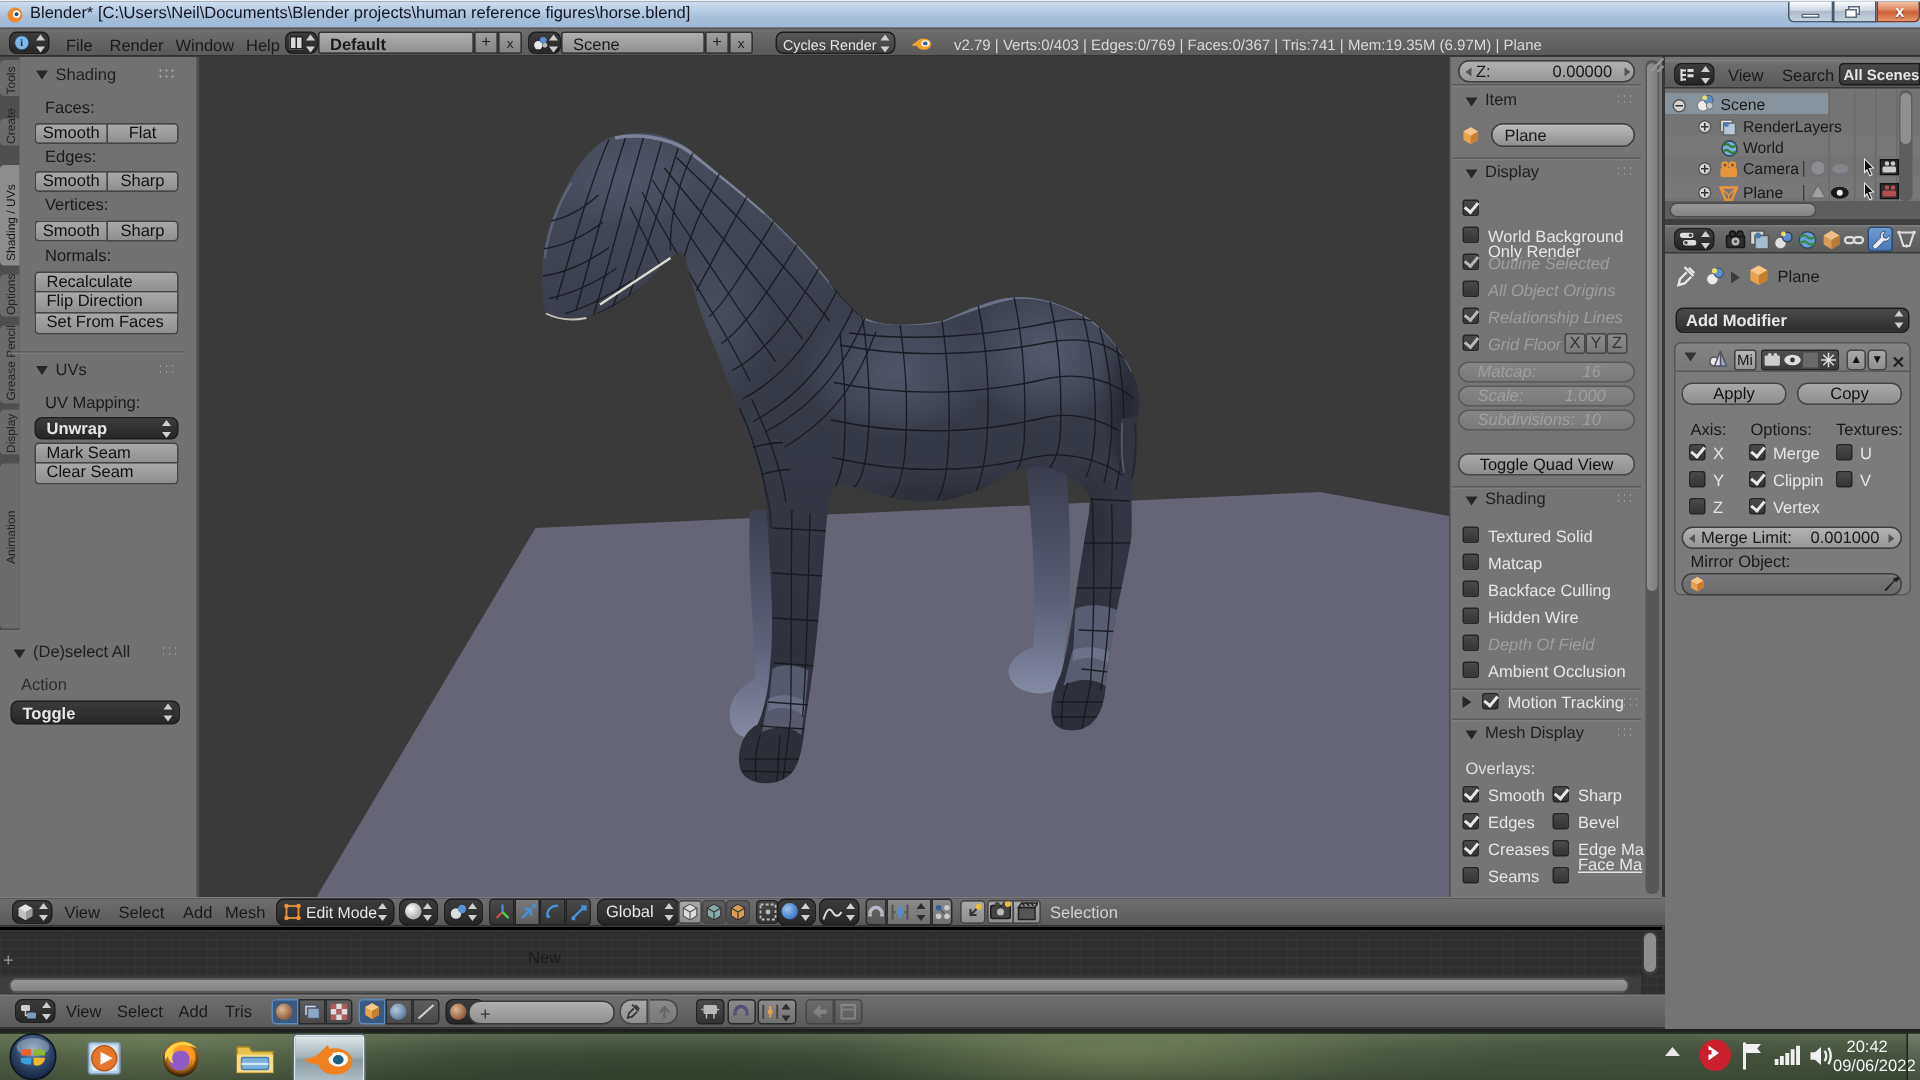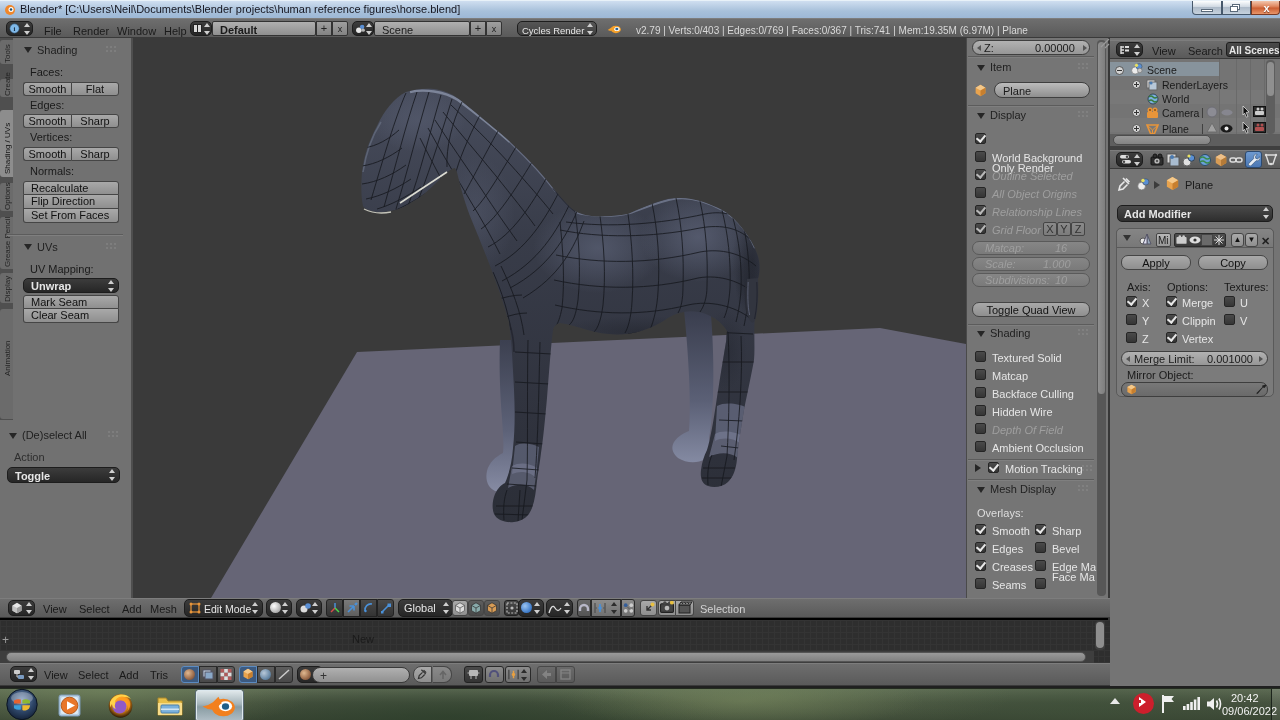--- a/index.html
+++ b/index.html
@@ -407,21 +407,21 @@
     <div class="wtxt" style="left:992px;top:543px;">Edges</div>
   <div class="cb" style="left:1035px;top:542px;"></div>
     <div class="wtxt" style="left:1052px;top:543px;">Bevel</div>
   <div class="cb on" style="left:975px;top:560px;"></div>
     <div class="wtxt" style="left:992px;top:561px;">Creases</div>
   <div class="cb" style="left:1035px;top:560px;"></div>
     <div class="wtxt" style="left:1052px;top:561px;">Edge Ma</div>
   <div class="cb" style="left:975px;top:578px;"></div>
     <div class="wtxt" style="left:992px;top:579px;">Seams</div>
   <div class="cb" style="left:1035px;top:578px;"></div>
-    <div class="wtxt" style="left:1052px;top:571px;">Face Ma</div>
+    <div class="wtxt" style="left:1052px;top:571px;text-decoration:underline;">Face Ma</div>
 
   <div class="abs" style="left:1097px;top:40px;width:9px;height:556px;background:#575757;border-radius:4px;"></div>
   <div class="abs" style="left:1098px;top:42px;width:7px;height:352px;background:linear-gradient(90deg,#919191,#7e7e7e);border-radius:4px;"></div>
 </div>
 <svg class="abs" style="left:1096px;top:38px" width="14" height="14" viewBox="0 0 14 14">
     <path d="M13 1 L5 9 M13 6 L9 10" stroke="#9a9a9a" stroke-width="1.3"></path>
   </svg>
 <svg class="abs" style="left:1266px;top:40px" width="14" height="12" viewBox="0 0 14 12">
     <path d="M13 0 L5 8 M13 5 L9 9" stroke="#9a9a9a" stroke-width="1.3"></path>
   </svg>

